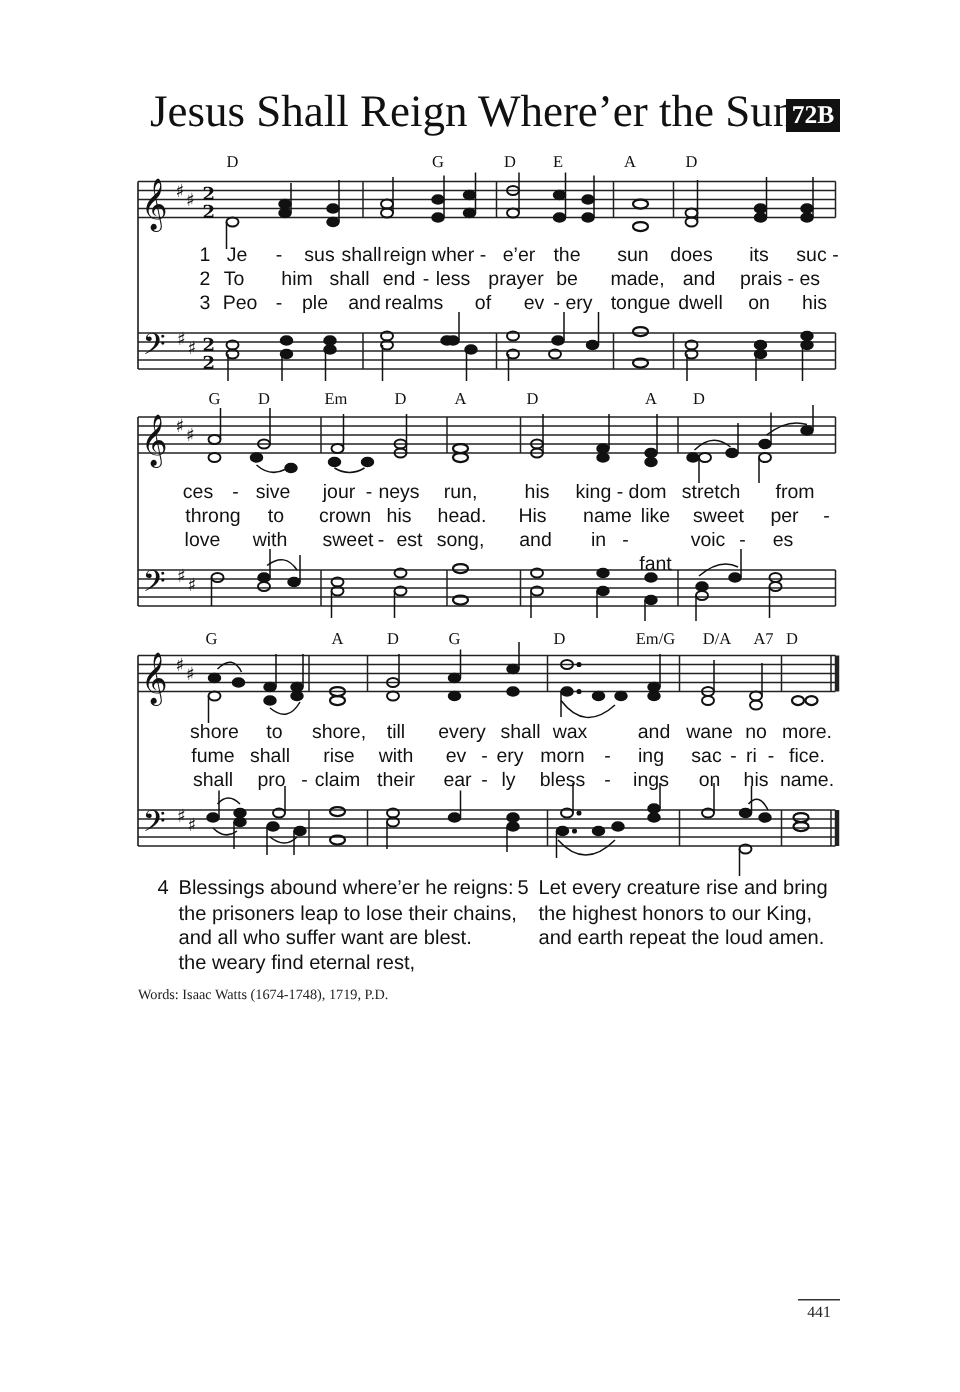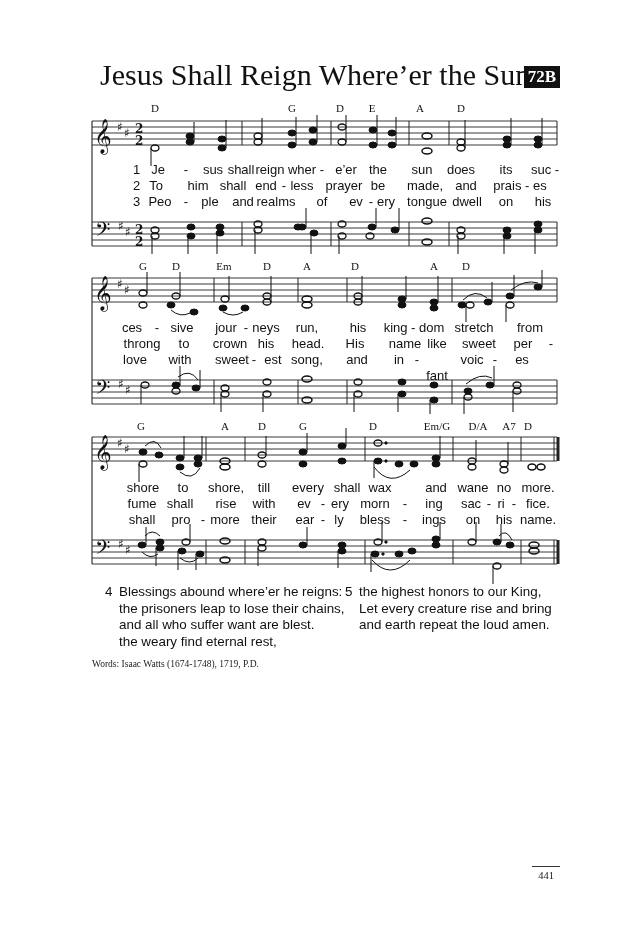--- a/index.html
+++ b/index.html
@@ -509,21 +509,21 @@
   <span class="lyric" style="left:434px;top:496px">ing</span>
   <span class="lyric" style="left:471px;top:496px">sac</span>
   <span class="lyric" style="left:489px;top:496px">-</span>
   <span class="lyric" style="left:501px;top:496px">ri</span>
   <span class="lyric" style="left:514px;top:496px">-</span>
   <span class="lyric" style="left:538px;top:496px">fice.</span>
 
   <span class="lyric" style="left:142px;top:512px">shall</span>
   <span class="lyric" style="left:181px;top:512px">pro</span>
   <span class="lyric" style="left:203px;top:512px">-</span>
-  <span class="lyric" style="left:225px;top:512px">more</span>
+  <span class="lyric" style="left:225px;top:512px">claim</span>
   <span class="lyric" style="left:264px;top:512px">their</span>
   <span class="lyric" style="left:305px;top:512px">ear</span>
   <span class="lyric" style="left:323px;top:512px">-</span>
   <span class="lyric" style="left:339px;top:512px">ly</span>
   <span class="lyric" style="left:375px;top:512px">bless</span>
   <span class="lyric" style="left:405px;top:512px">-</span>
   <span class="lyric" style="left:434px;top:512px">ings</span>
   <span class="lyric" style="left:473px;top:512px">on</span>
   <span class="lyric" style="left:504px;top:512px">his</span>
   <span class="lyric" style="left:538px;top:512px">name.</span>
@@ -534,22 +534,22 @@
   <div class="verse-lines">
     <div>Blessings abound where’er he reigns:</div>
     <div>the prisoners leap to lose their chains,</div>
     <div>and all who suffer want are blest.</div>
     <div>the weary find eternal rest,</div>
   </div>
 </div>
 <div class="verses" style="left:345px;width:215px">
   <span class="verse-num">5</span>
   <div class="verse-lines">
+    <div>Let every creature rise and bring</div>
     <div>the highest honors to our King,</div>
-    <div>Let every creature rise and bring</div>
     <div>and earth repeat the loud amen.</div>
   </div>
 </div>
 
 <div class="credits">
   <div>Words: Isaac Watts (1674-1748), 1719, P.D.</div>
 </div>
 
 <div class="page-rule"></div>
 <div class="page-num">441</div>

